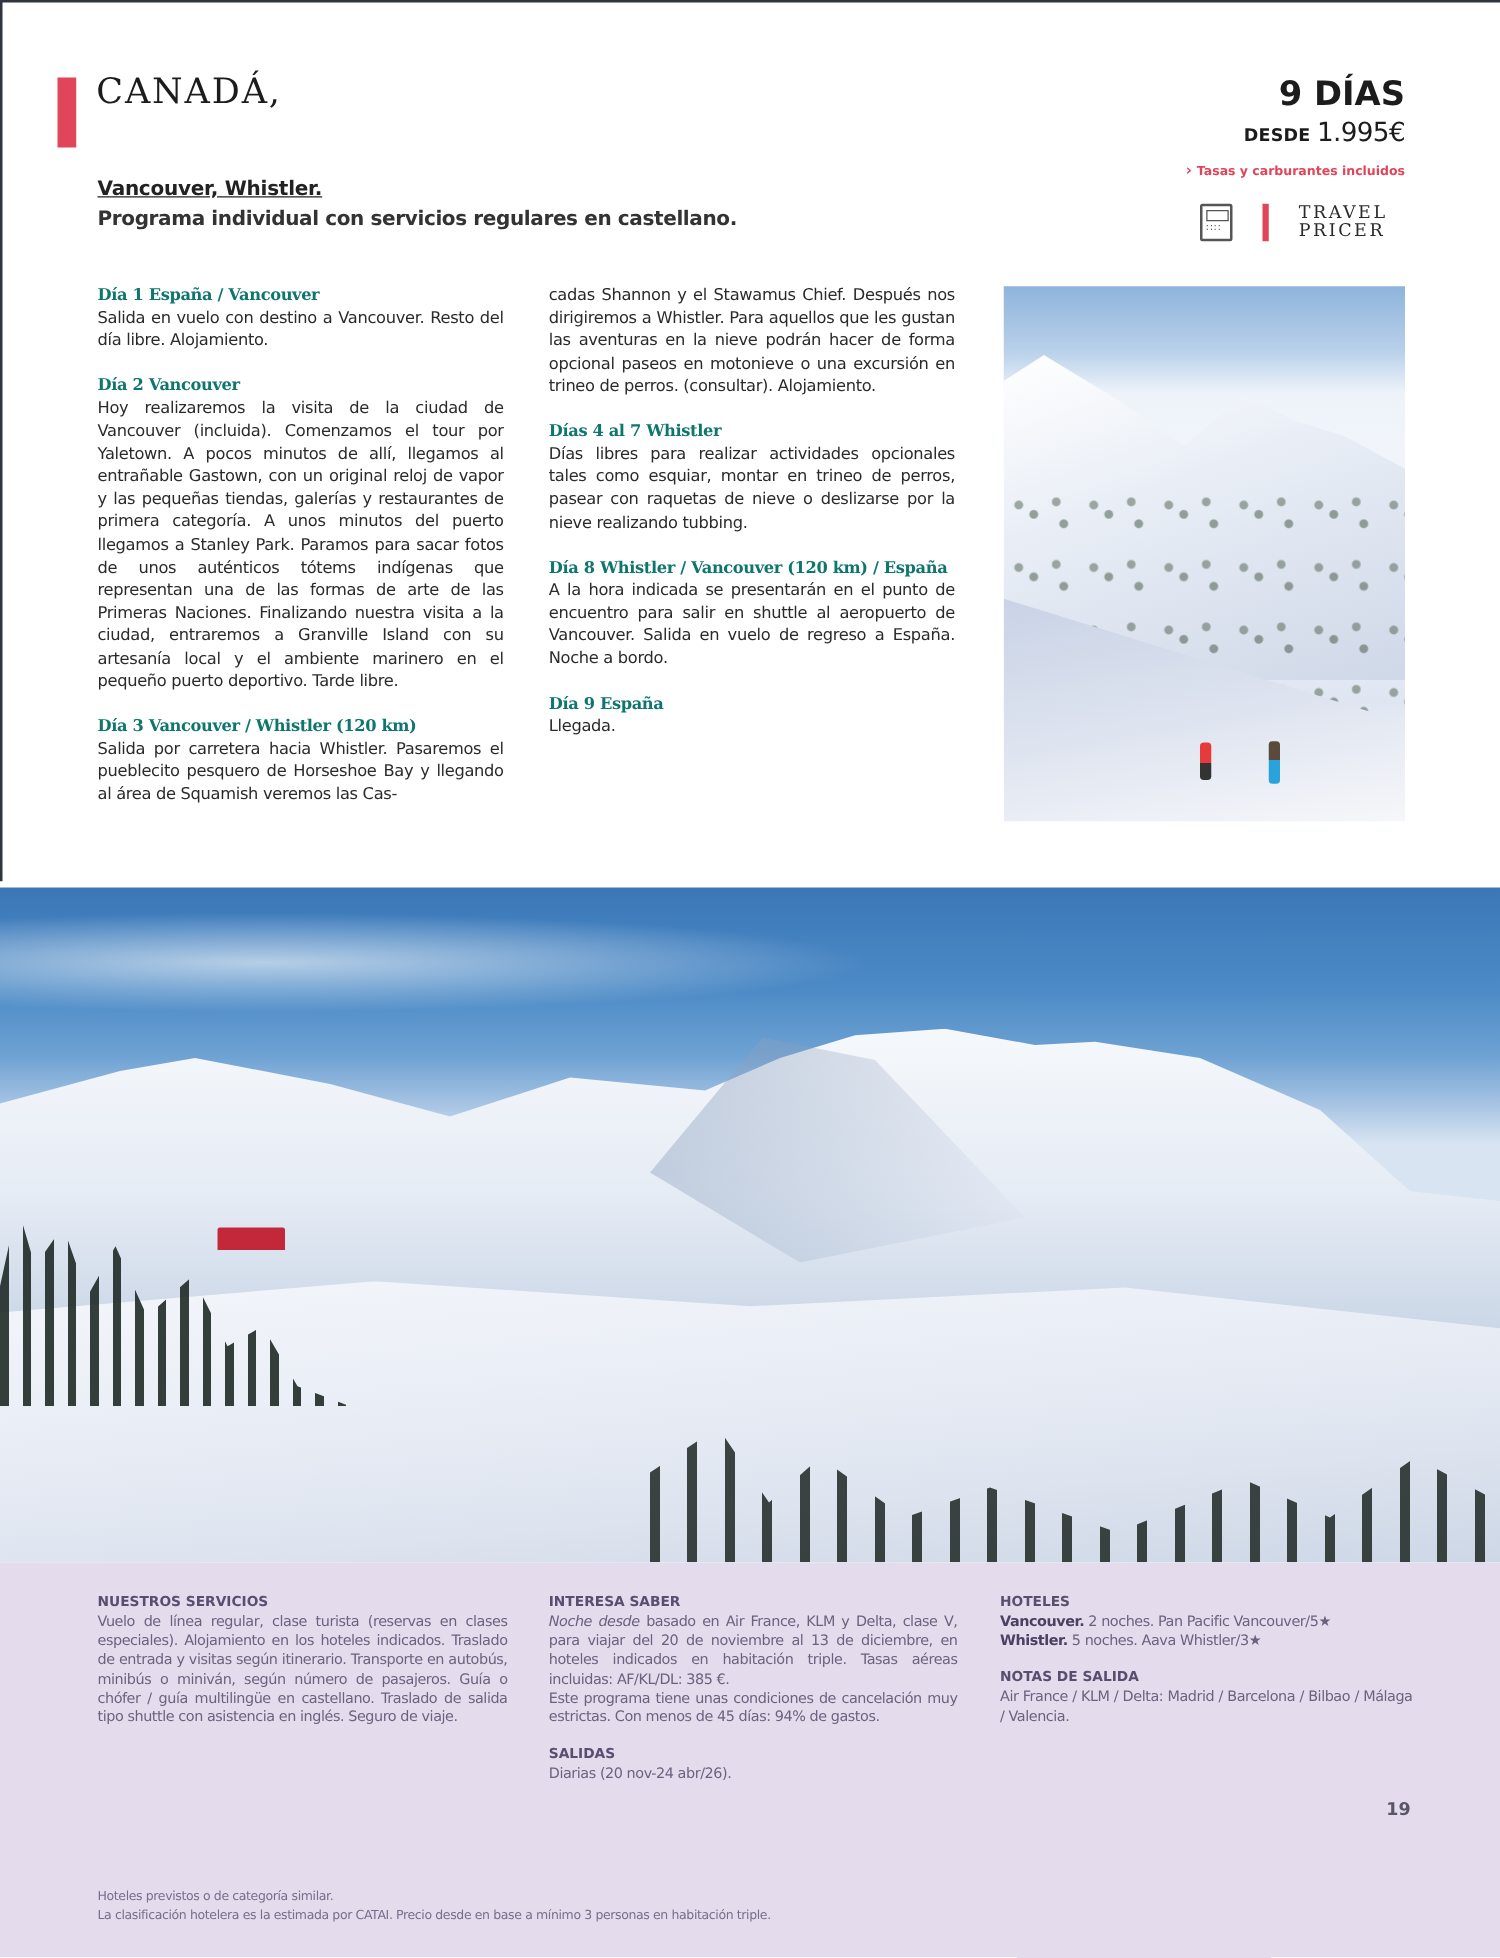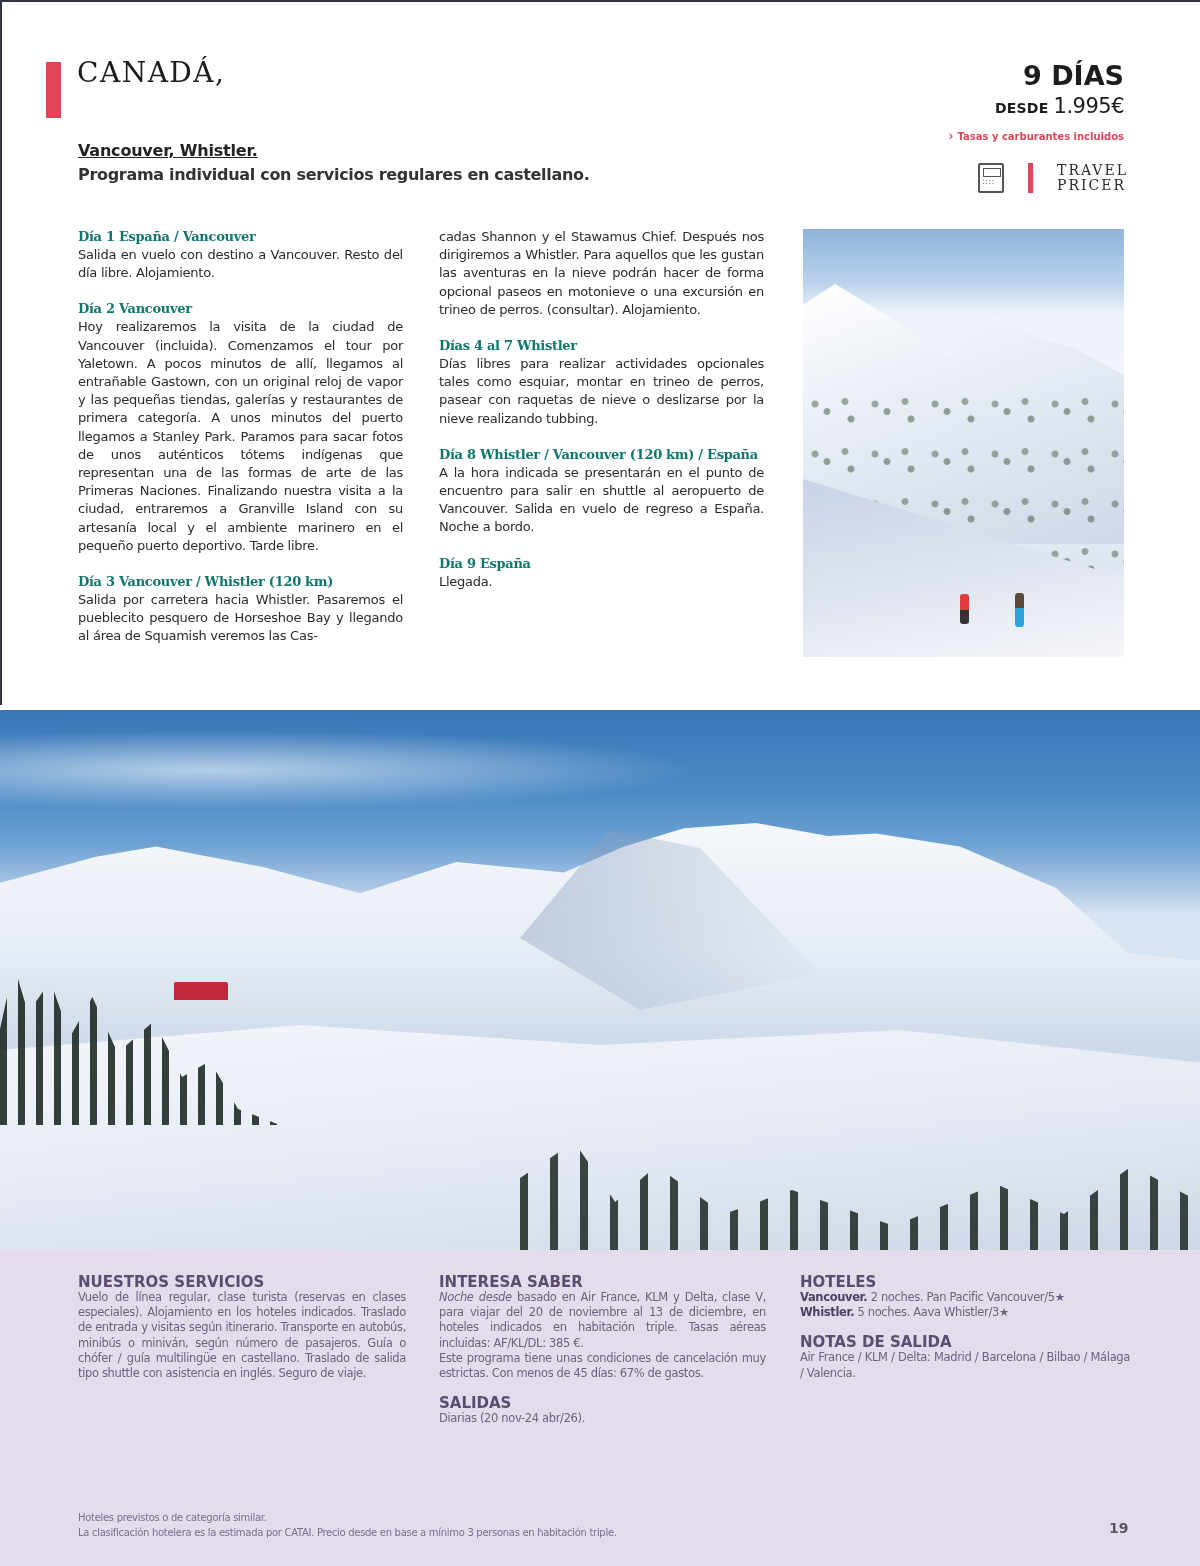--- a/index.html
+++ b/index.html
@@ -15,21 +15,21 @@
     .subtitle { position: absolute; left: 78px; top: 141px; font-size: 16px; font-weight: bold; color: #222; letter-spacing: -0.2px; text-decoration: underline; }
     .subtitle2 { position: absolute; left: 78px; top: 165px; font-size: 16px; font-weight: bold; color: #333; letter-spacing: -0.3px; }
 
     .days { position: absolute; right: 76px; top: 60px; font-size: 27px; font-weight: bold; color: #1c1c1c; text-align: right; }
     .price-line { position: absolute; right: 76px; top: 94px; text-align: right; color: #1c1c1c; white-space: nowrap; }
     .price-line .from { font-size: 14px; font-weight: bold; letter-spacing: 0.2px; }
     .price-line .amount { font-size: 21px; letter-spacing: -0.5px; }
     .taxes { position: absolute; right: 76px; top: 129px; font-size: 10px; font-weight: bold; color: #e0455a; white-space: nowrap; }
     .taxes .arrow { font-size: 12px; margin-right: 4px; }
 
-    .pricer { position: absolute; right: 72px; top: 163px; display: flex; align-items: center; gap: 24px; padding-left: 19px; }
+    .pricer { position: absolute; right: 90px; top: 163px; display: flex; align-items: center; gap: 24px; padding-left: 19px; }
     .calc-icon { width: 26px; height: 30px; border: 2px solid #555; border-radius: 2px; position: relative; background: #fff; }
     .calc-icon::before { content: ""; position: absolute; left: 3px; top: 3px; width: 16px; height: 7px; border: 1.5px solid #555; }
     .calc-icon::after { content: "\2237\2237"; position: absolute; left: 3px; top: 13px; font-size: 8px; color: #555; letter-spacing: 1px; }
     .pricer-bar { width: 5px; height: 30px; background: #e0455a; }
     .pricer-text { font-family: "DejaVu Serif", serif; font-size: 14px; line-height: 15px; letter-spacing: 2px; color: #2a2a2a; }
 
     
     .col { position: absolute; top: 228px; width: 325px; font-size: 13px; line-height: 18.2px; color: #2b2b2b; letter-spacing: -0.25px; }
     .col-1 { left: 78px; }
     .col-2 { left: 439px; }
@@ -75,28 +75,28 @@
       background: repeating-linear-gradient(90deg, #1c2622 0 8px, transparent 8px 30px);
       clip-path: polygon(0 40%, 8% 10%, 14% 60%, 20% 30%, 30% 70%, 40% 50%, 55% 80%, 70% 45%, 80% 70%, 90% 30%, 100% 60%, 100% 100%, 0 100%); opacity: 0.85; }
     .photo-large .lodge { position: absolute; left: 174px; top: 272px; width: 54px; height: 18px; background: #c3283a; border-radius: 2px 2px 0 0; }
 
     
     .info { position: absolute; left: 0; top: 1250px; width: 1200px; height: 316px; background: #e4dcec; }
     .info-col { position: absolute; top: 1274px; font-size: 11.5px; line-height: 15.2px; color: #6d617f; letter-spacing: -0.35px; }
     .info-col-1 { left: 78px; width: 328px; }
     .info-col-2 { left: 439px; width: 327px; }
     .info-col-3 { left: 800px; width: 330px; }
-    .info-h { font-weight: bold; font-size: 15px; color: #5a4d70; letter-spacing: 0; line-height: 16px; }
+    .info-h { font-weight: bold; font-size: 11px; color: #5a4d70; letter-spacing: 0; line-height: 16px; }
     .info-p { text-align: justify; }
     .info-block { margin-bottom: 14px; }
     .italic { font-style: italic; }
     .hotel-name { font-weight: bold; color: #4d4063; }
 
     .footnote { position: absolute; left: 78px; top: 1510px; font-size: 10px; line-height: 15px; color: #7a6d8c; letter-spacing: -0.3px; }
-    .page-num { position: absolute; left: 1109px; top: 1520px; font-size: 14px; font-weight: bold; color: #5a5668; }
+    .page-num { position: absolute; left: 1109px; top: 1440px; font-size: 14px; font-weight: bold; color: #5a5668; }
   </style>
 </head>
 <body>
 
 <div class="page-frame-top"></div>
 <div class="page-frame-left"></div>
 
 <div class="title-bar"></div>
 <h1 class="title">
   <span>CANADÁ,</span><br>
@@ -176,21 +176,21 @@
   <div class="info-block">
     <div class="info-h">NUESTROS SERVICIOS</div>
     <div class="info-p">Vuelo de línea regular, clase turista (reservas en clases especiales). Alojamiento en los hoteles indicados. Traslado de entrada y visitas según itinerario. Transporte en autobús, minibús o miniván, según número de pasajeros. Guía o chófer / guía multilingüe en castellano. Traslado de salida tipo shuttle con asistencia en inglés. Seguro de viaje.</div>
   </div>
 </div>
 
 <div class="info-col info-col-2">
   <div class="info-block">
     <div class="info-h">INTERESA SABER</div>
     <div class="info-p"><span class="italic">Noche desde</span><span> basado en Air France, KLM y Delta, clase V, para viajar del 20 de noviembre al 13 de diciembre, en hoteles indicados en habitación triple. Tasas aéreas incluidas: AF/KL/DL: 385 €.</span></div>
-    <div class="info-p">Este programa tiene unas condiciones de cancelación muy estrictas. Con menos de 45 días: 67% de gastos.</div>
+    <div class="info-p">Este programa tiene unas condiciones de cancelación muy estrictas. Con menos de 45 días: 94% de gastos.</div>
   </div>
   <div class="info-block">
     <div class="info-h">SALIDAS</div>
     <div class="info-p">Diarias (20 nov-24 abr/26).</div>
   </div>
 </div>
 
 <div class="info-col info-col-3">
   <div class="info-block">
     <div class="info-h">HOTELES</div>

